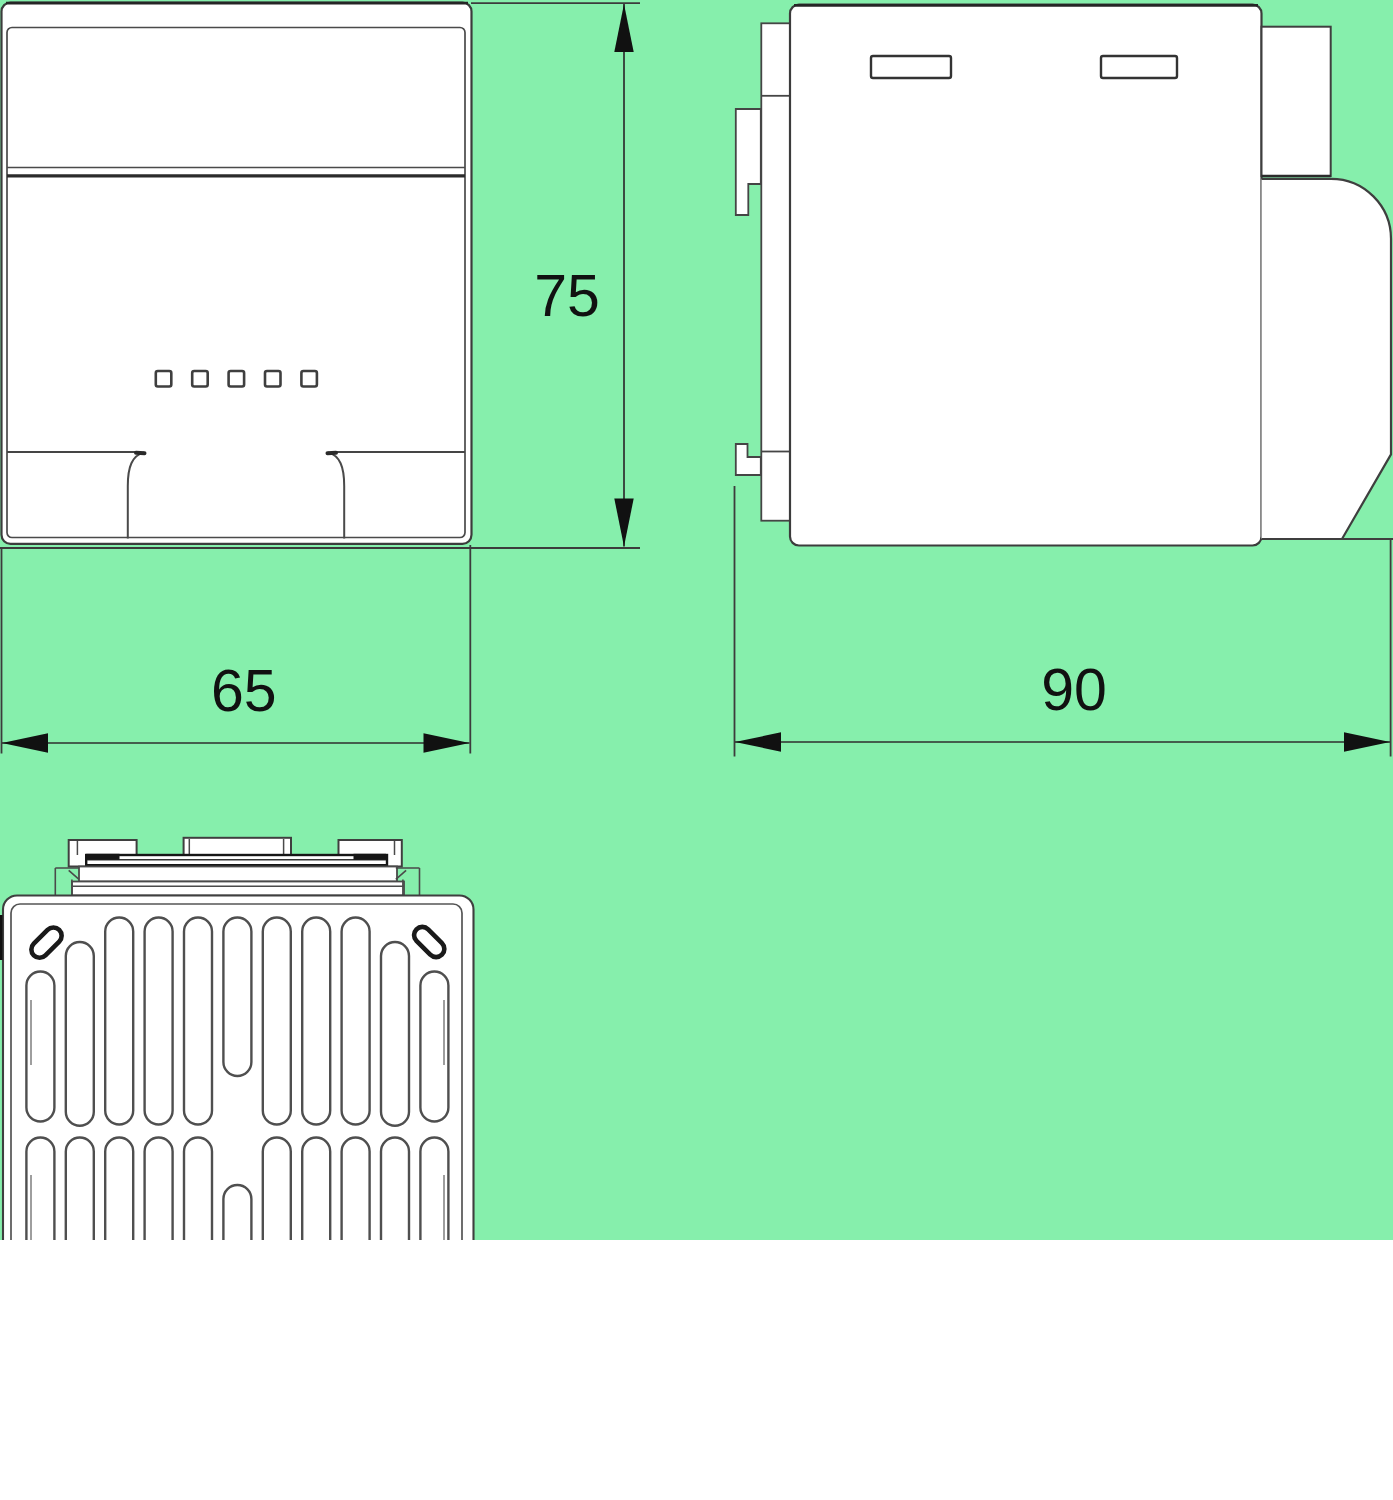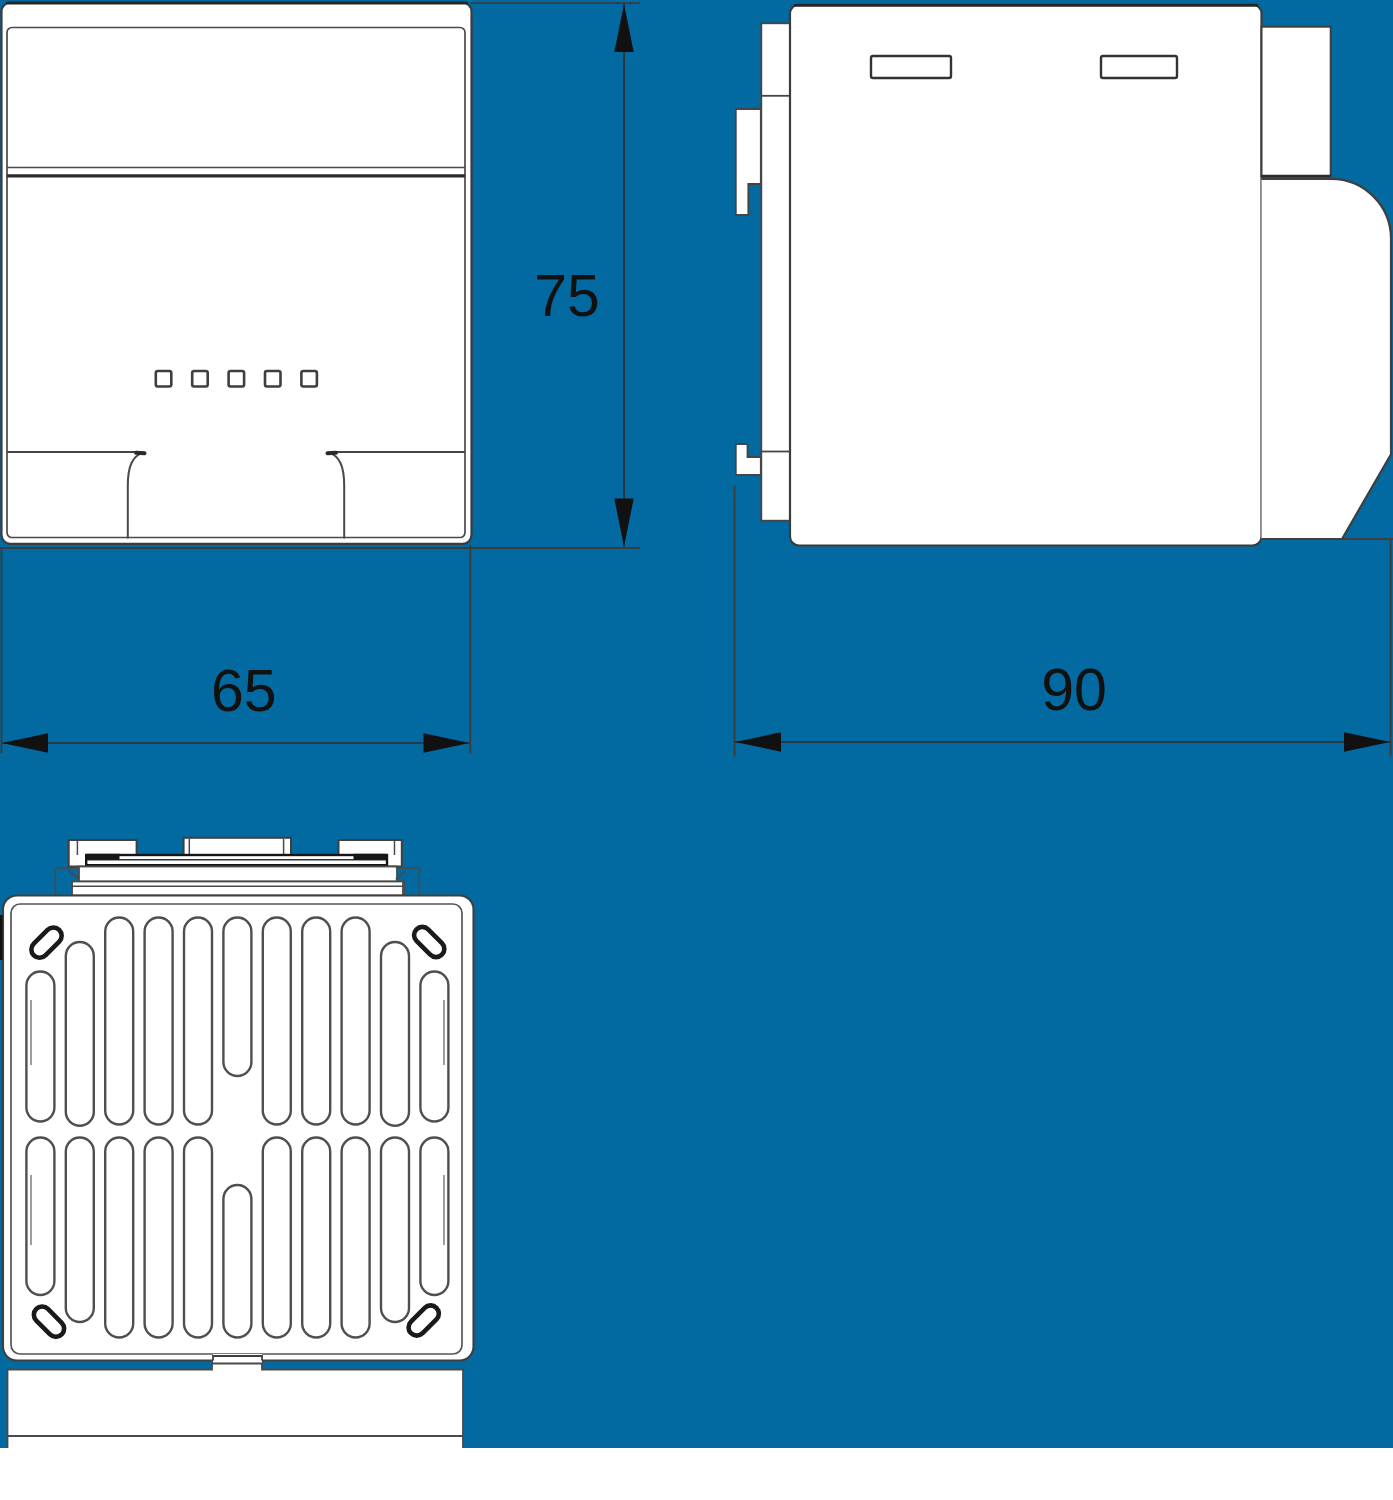--- a/index.html
+++ b/index.html
@@ -1,16 +1,16 @@
 <!DOCTYPE html>
 <html><head>
 <meta charset="utf-8">
 <style>
   html,body{margin:0;padding:0;background:#ffffff;}
-  .page{width:1393px;height:1448px;position:relative;background:#0369a1;overflow:hidden;}
+  .page{width:1393px;height:1240px;position:relative;background:#86efac;overflow:hidden;}
   svg{display:block;}
   text{font-family:"Liberation Sans", sans-serif;fill:#111;}
 </style>
 </head>
 <body>
 <div class="page">
 <svg width="1393" height="1500" viewBox="0 0 1393 1500">
 
 <g fill="none" stroke-linecap="butt">
 

